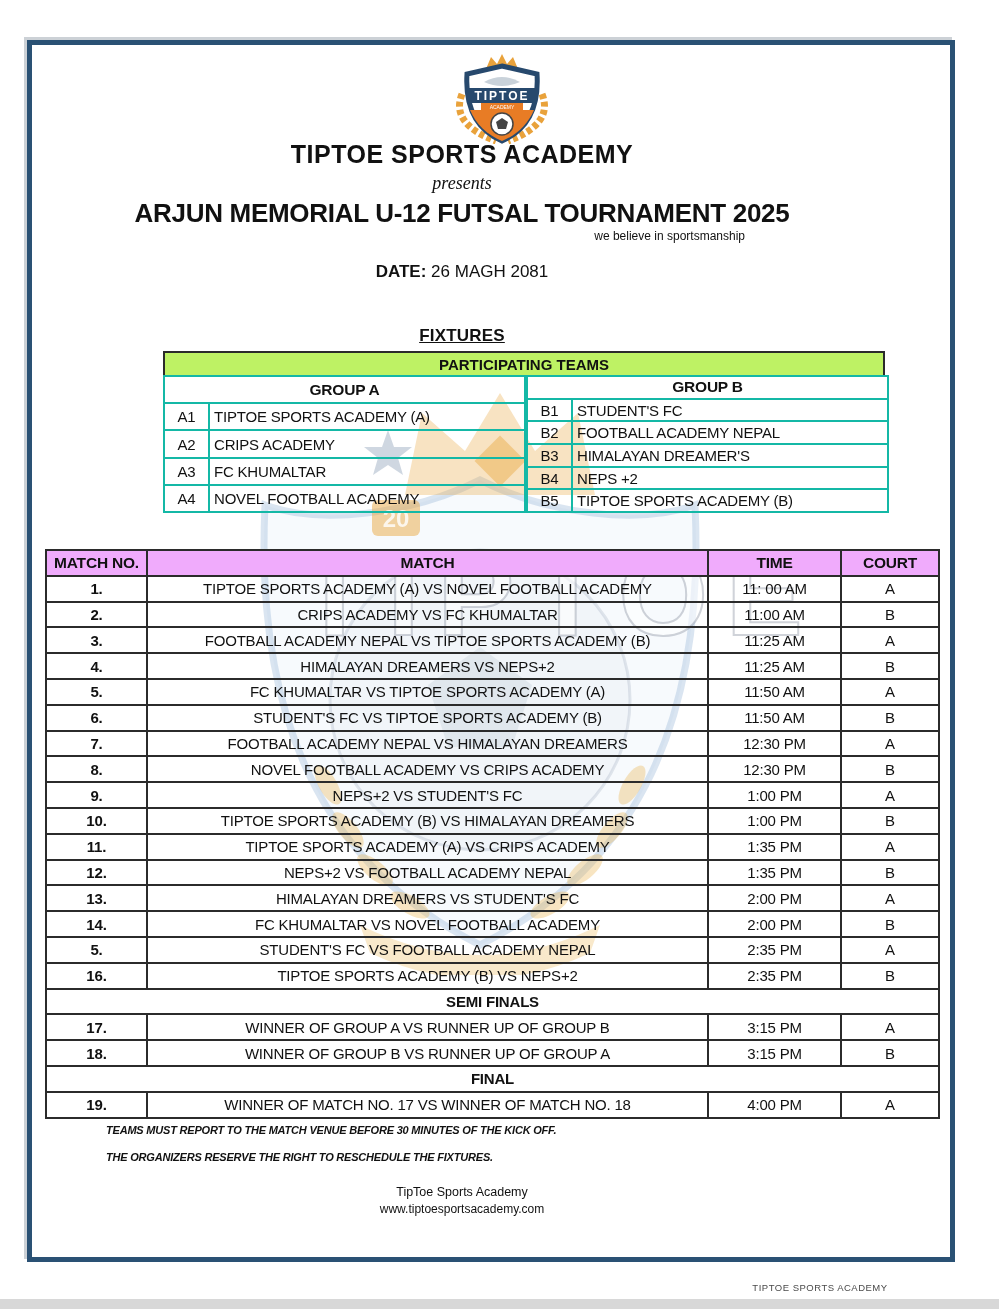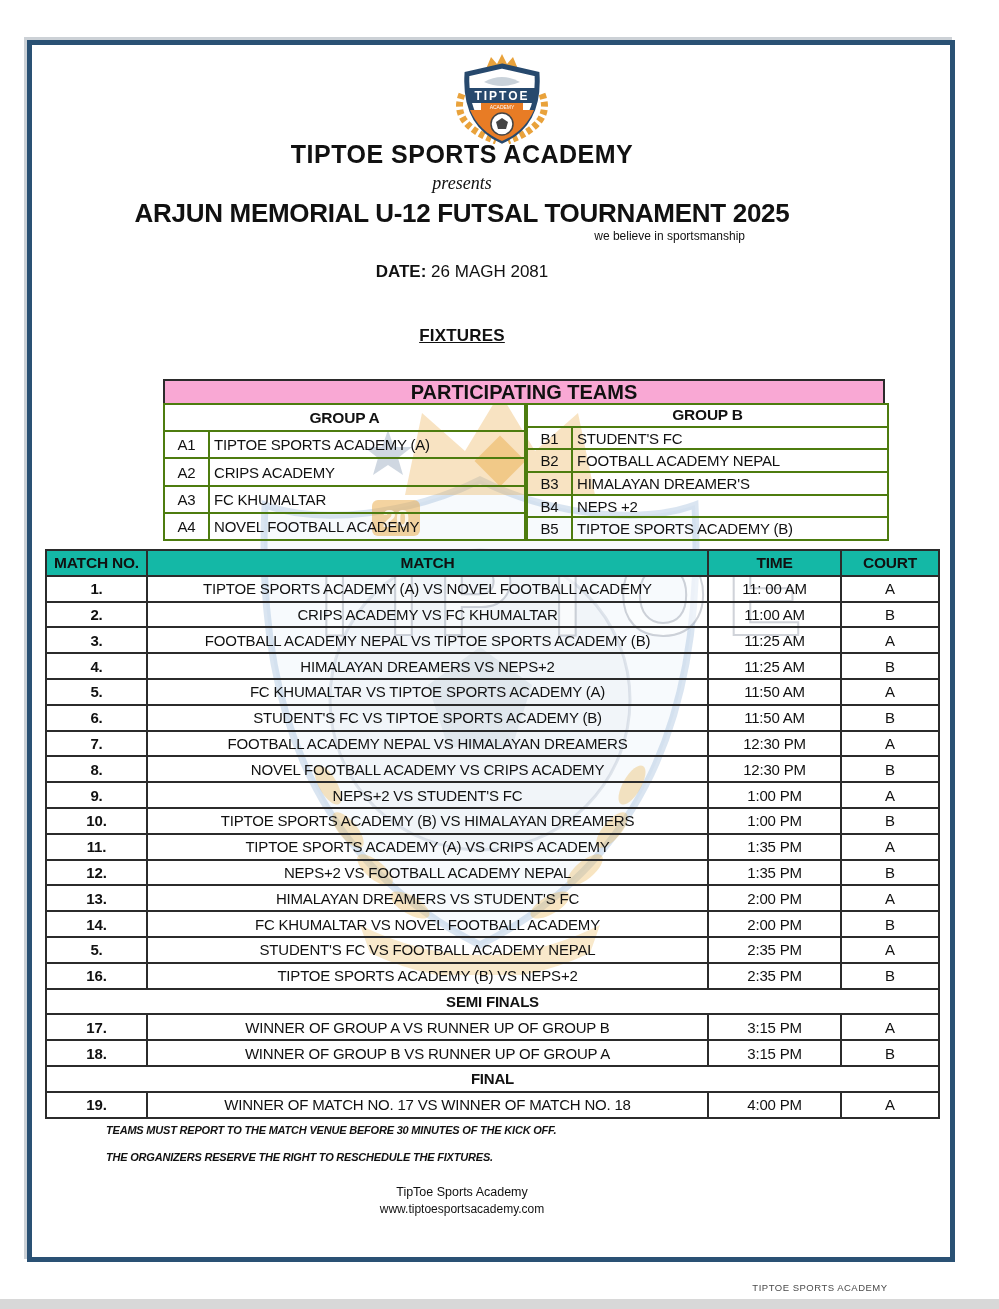--- a/index.html
+++ b/index.html
@@ -20,35 +20,35 @@
   .venueline { top:274px; font-size:17px; }
   .blab { font-weight:bold; }
 
   .fixhead { top:326px; font-size:17px; font-weight:bold; text-decoration:underline; letter-spacing:.2px; }
 
   
   .wm { position:absolute; left:120px; top:385px; z-index:0; pointer-events:none; }
 
   
   .teams-wrap { position:absolute; left:163px; top:351px; width:722px; z-index:1; }
-  .teams-banner { height:22px; background:#f9a8d4; border:2px solid #2b2b2b; border-bottom:none;
-                  text-align:center; font-weight:bold; font-size:20px; line-height:23px;margin-top:28px; }
+  .teams-banner { height:22px; background:#bef264; border:2px solid #2b2b2b; border-bottom:none;
+                  text-align:center; font-weight:bold; font-size:15px; line-height:23px; }
   .teams-cols { display:flex; }
   table.grp { border-collapse:collapse; table-layout:fixed; }
-  table.grp td, table.grp th { border:2px solid #4d7c0f; height:20.7px; padding:0 0 0 4px;
+  table.grp td, table.grp th { border:2px solid #14b8a6; height:20.7px; padding:0 0 0 4px;
                                font-size:15px; letter-spacing:-.2px; text-align:left; background:transparent; }
   table.grp th { text-align:center; font-weight:bold; font-size:15.5px; padding:0; }
   table.grp td.code { text-align:center; padding:0; }
 
   
   .sched { position:absolute; left:45px; top:549px; z-index:1; }
   table.match { border-collapse:collapse; table-layout:fixed; width:893px; }
   table.match th, table.match td { border:2px solid #2b2b2b; height:23.8px; padding:0;
                                    font-size:15px; letter-spacing:-.2px; text-align:center; background:transparent; }
-  table.match th { background:#14b8a6; font-weight:bold; font-size:15.5px; }
+  table.match th { background:#f0abfc; font-weight:bold; font-size:15.5px; }
   td.noz { font-weight:bold; }
   td.banner-sf { background:#c4bd97; font-weight:bold; font-size:15.5px; }
   td.banner-f  { background:#d9d9d9; font-weight:bold; font-size:15.5px; }
 
   
   .notes { position:absolute; left:106px; top:1117px; z-index:2; font-weight:bold; font-style:italic;
            font-size:11px; line-height:27px; letter-spacing:-.2px; }
   .f-academy { top:1185px; font-size:12.5px; }
   .f-site { top:1202px; font-size:12px; }
   .bottom-brand { position:absolute; left:730px; top:1282px; width:180px; text-align:center;

